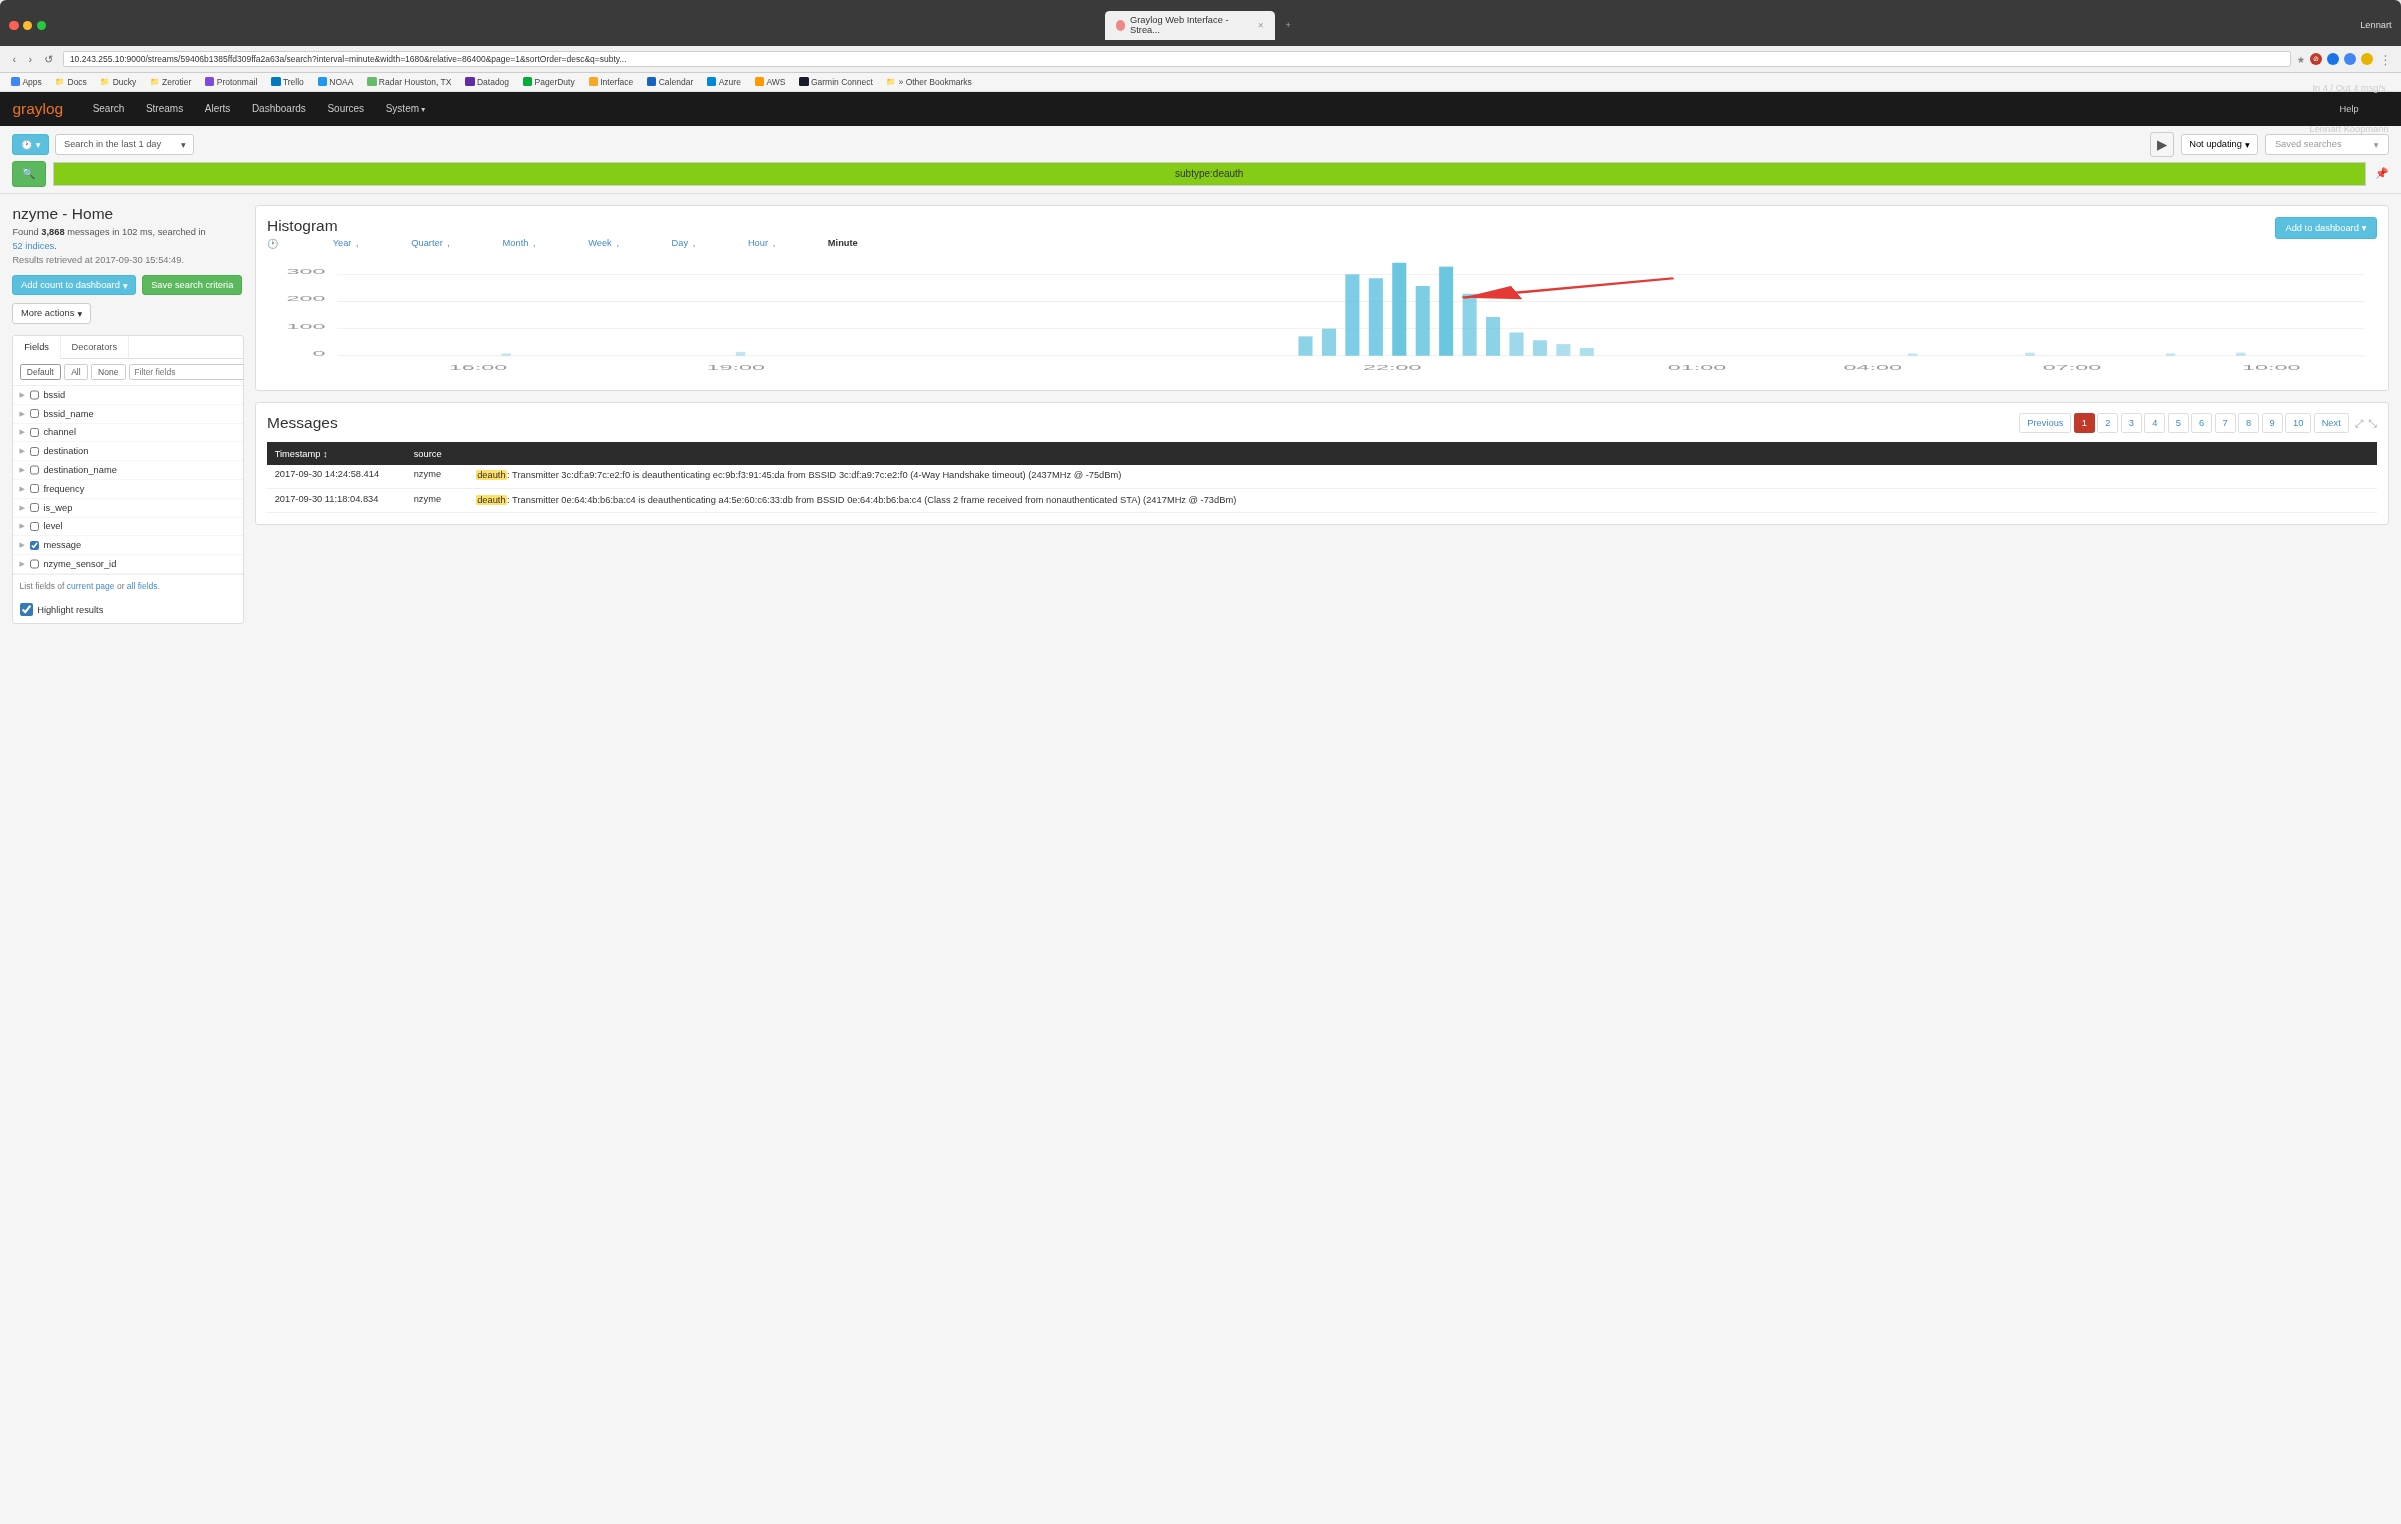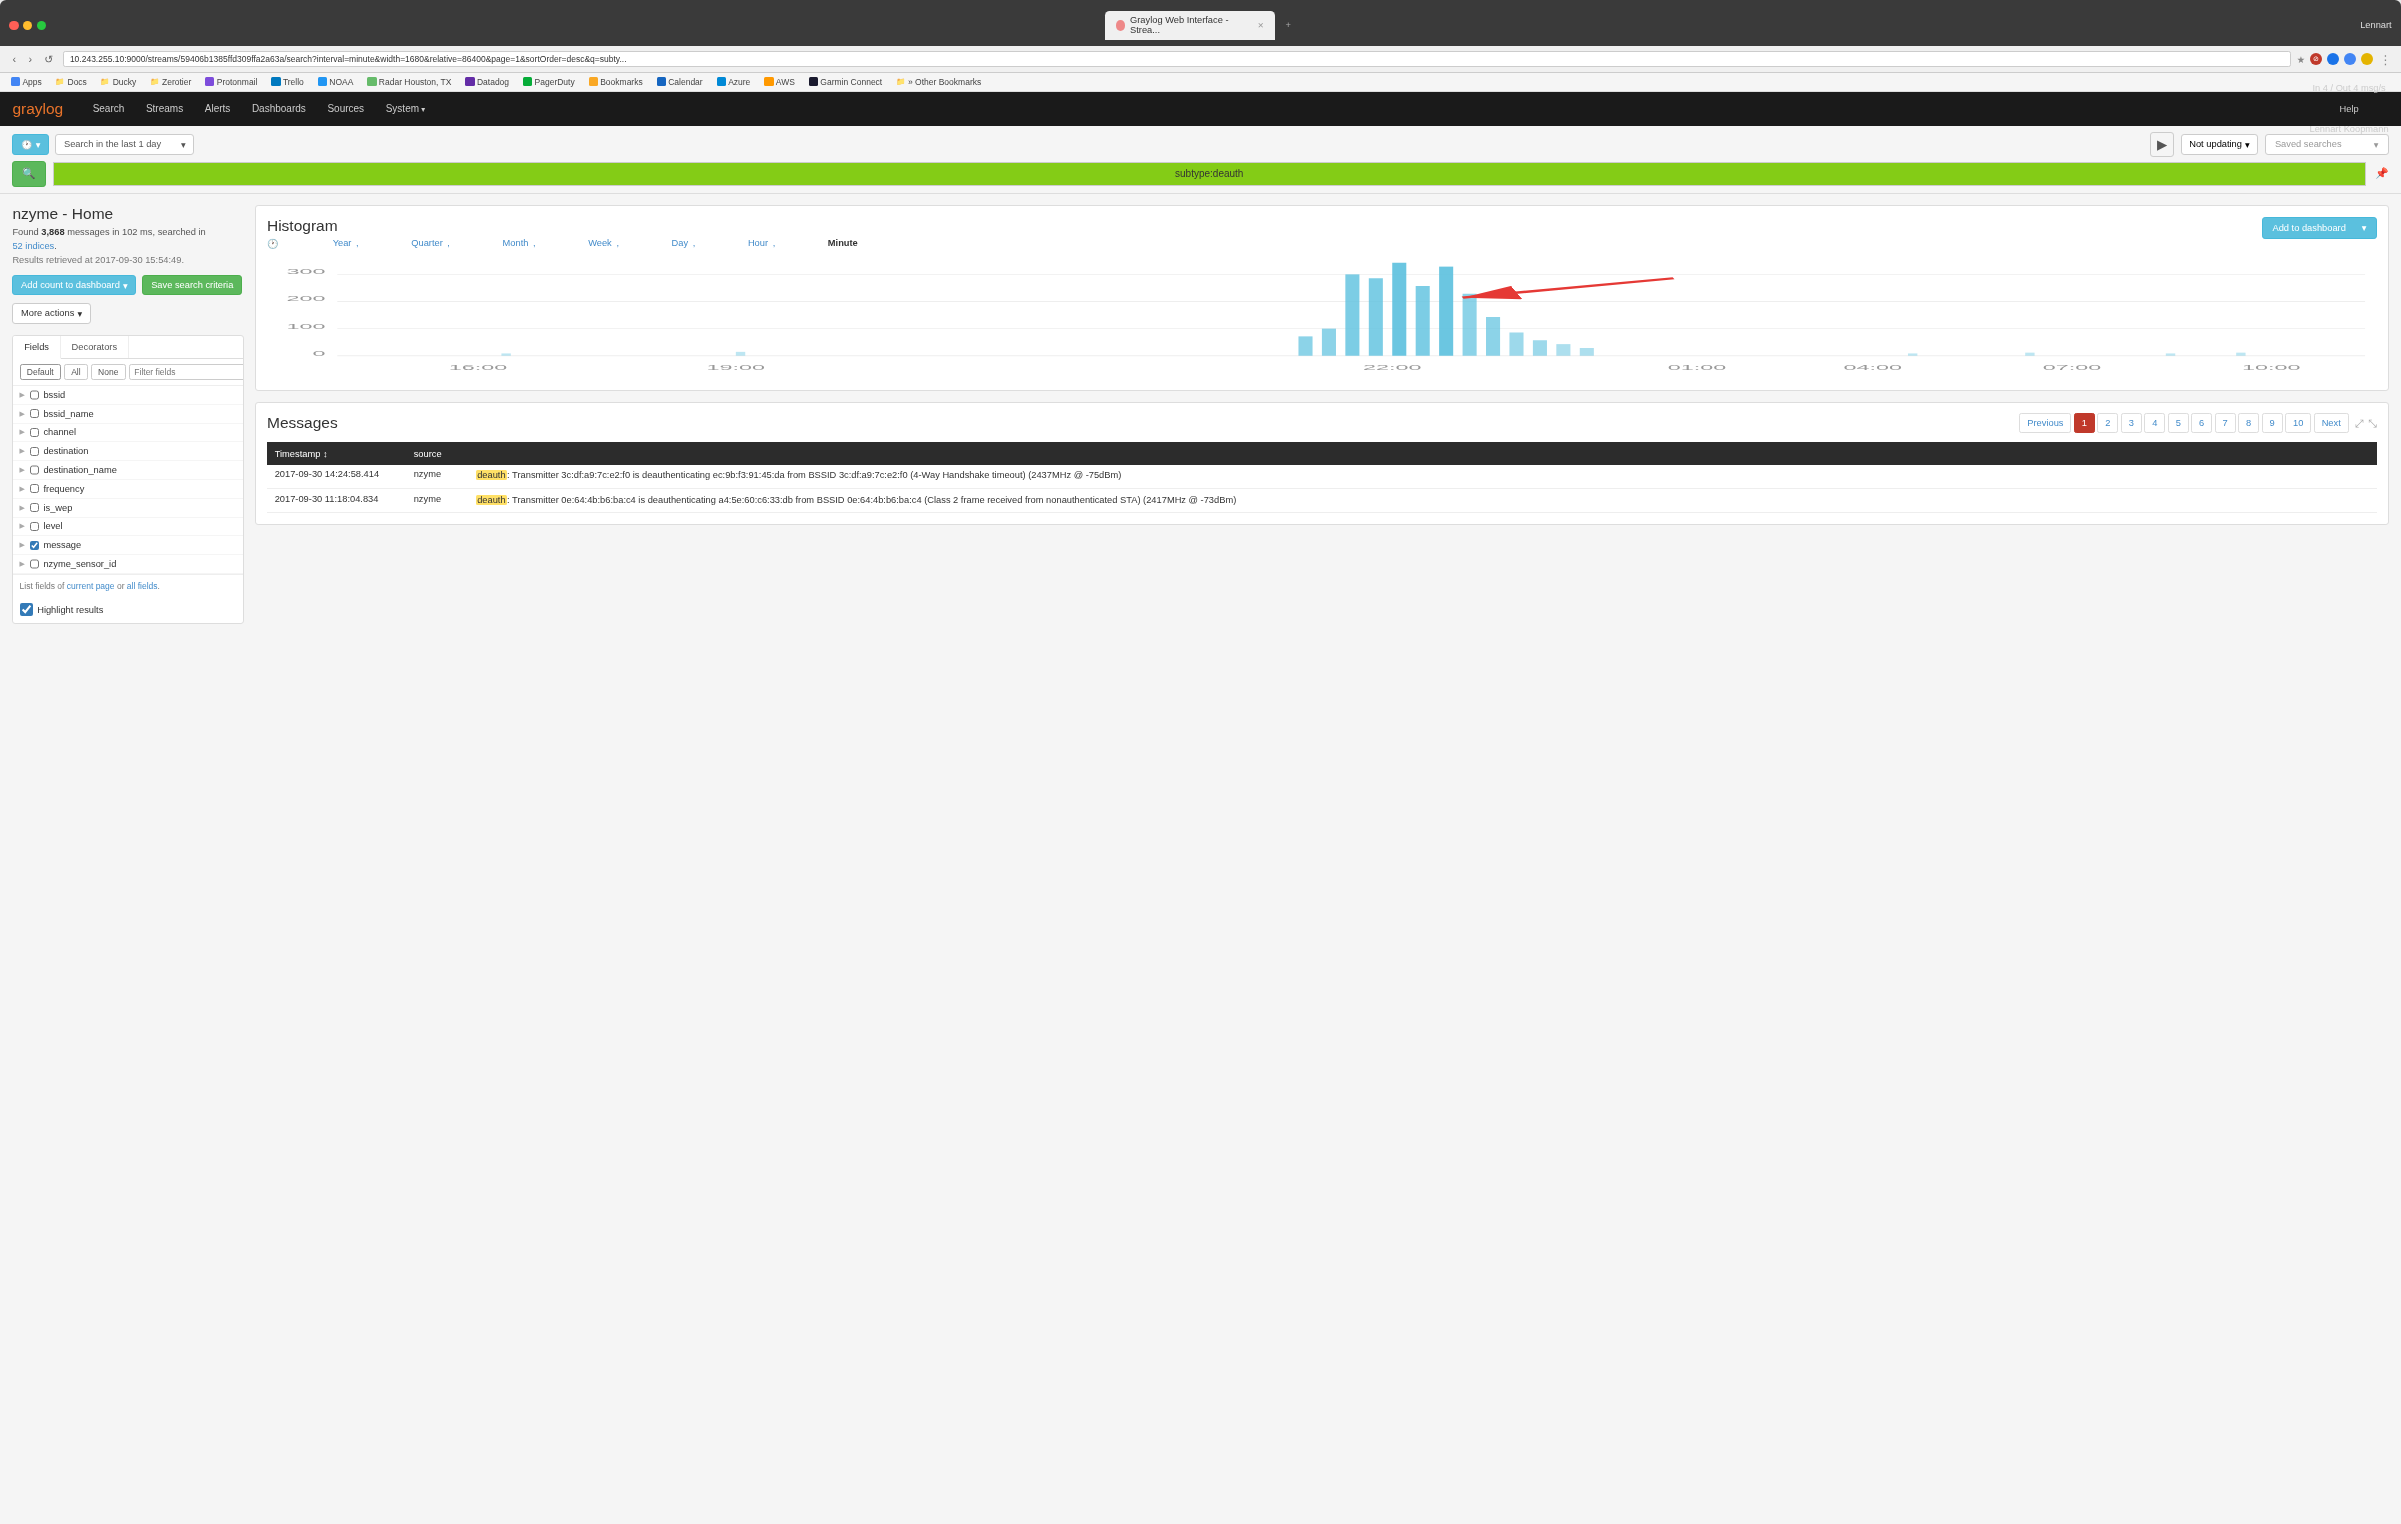--- a/index.html
+++ b/index.html
@@ -93,21 +93,21 @@
     .main-area { flex: 1; min-width: 0; }
 
     
     .histogram-card { background: white; border: 0.8px solid #ddd; border-radius: 3.1px; padding: 10.8px; margin-bottom: 10.8px; }
     .histogram-header { display: flex; align-items: flex-start; justify-content: space-between; margin-bottom: 6.2px; }
     .histogram-title { font-size: 15.5px; font-weight: 300; color: #333; }
     .histogram-resolution { display: flex; align-items: center; gap: 4.6px; font-size: 9.3px; color: #428bca; margin-top: 3.1px; }
     .histogram-resolution span { color: #777; margin-right: 1.5px; }
     .histogram-resolution a { color: #428bca; text-decoration: none; margin-left: 48px; }
     .histogram-resolution a.active { font-weight: bold; color: #333; }
-    .add-dashboard-btn { background: #5bc0de; border: 0.8px solid #46b8da; color: white; border-radius: 3.1px; padding: 4.6px 9.3px; font-size: 9.3px; cursor: pointer; display: flex; align-items: center; gap: 16px; }
+    .add-dashboard-btn { background: #5bc0de; border: 0.8px solid #46b8da; color: white; border-radius: 3.1px; padding: 4.6px 9.3px; font-size: 9.3px; cursor: pointer; display: flex; align-items: center; gap: 3px; }
 
     
     .chart-container { position: relative; height: 124px; margin-top: 6.2px; }
     .chart-svg { width: 100%; height: 100%; }
 
     
     .messages-card { background: white; border: 0.8px solid #ddd; border-radius: 3.1px; padding: 10.8px; }
     .messages-header { display: flex; align-items: center; justify-content: space-between; margin-bottom: 9.3px; }
     .messages-title { font-size: 15.5px; font-weight: 300; color: #333; }
     .pagination { display: flex; align-items: center; gap: 2.3px; }
@@ -199,21 +199,21 @@
     <div class="bookmark-item">
       <span style="width:9.3px;height:9.3px;background:#632ca6;border-radius:1.5px;display:inline-block;"></span>
       <span>Datadog</span>
     </div>
     <div class="bookmark-item">
       <span style="width:9.3px;height:9.3px;background:#06ac38;border-radius:1.5px;display:inline-block;"></span>
       <span>PagerDuty</span>
     </div>
     <div class="bookmark-item">
       <span style="width:9.3px;height:9.3px;background:#f9a825;border-radius:1.5px;display:inline-block;"></span>
-      <span>Bookmarks</span>
+      <span>Interface</span>
     </div>
     <div class="bookmark-item">
       <span style="width:9.3px;height:9.3px;background:#1565c0;border-radius:1.5px;display:inline-block;"></span>
       <span>Calendar</span>
     </div>
     <div class="bookmark-item">
       <span style="width:9.3px;height:9.3px;background:#0089d6;border-radius:1.5px;display:inline-block;"></span>
       <span>Azure</span>
     </div>
     <div class="bookmark-item">

